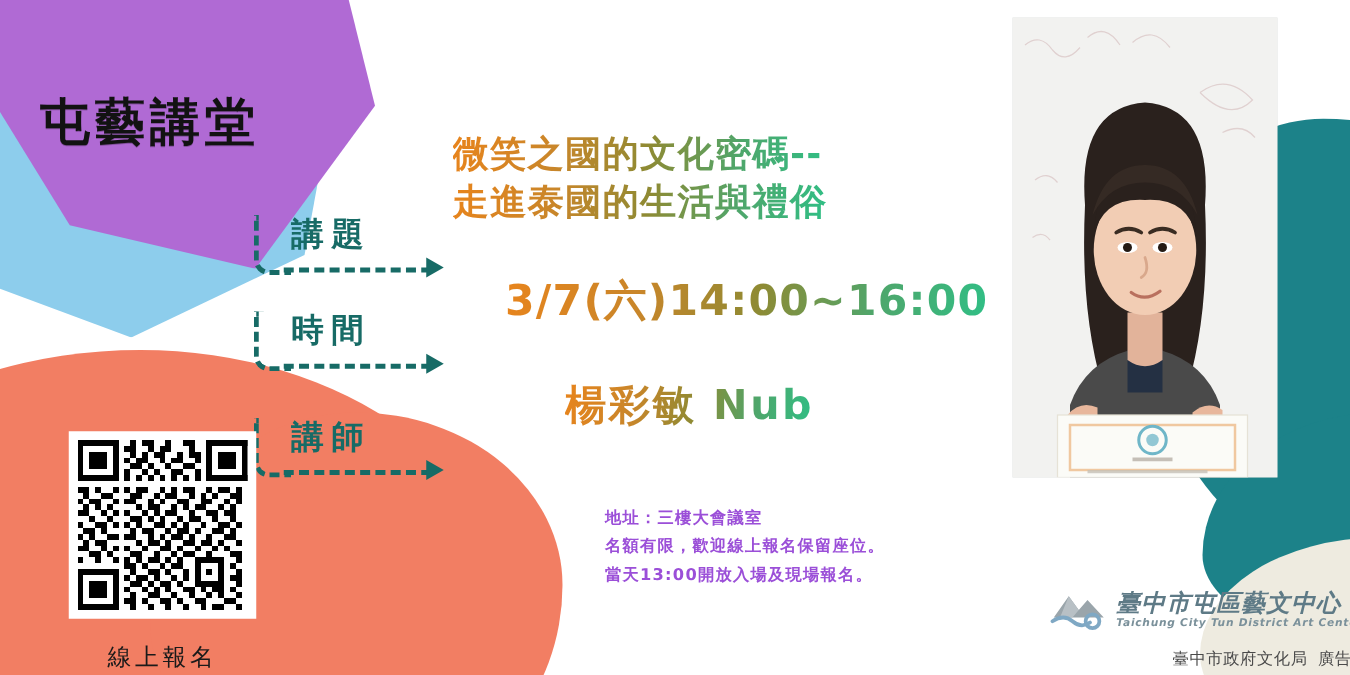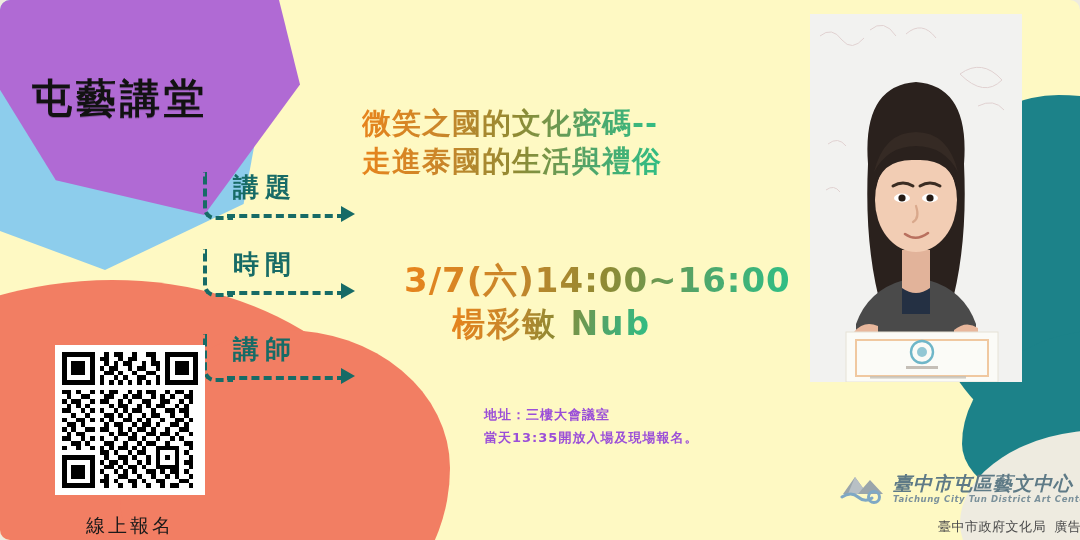--- a/index.html
+++ b/index.html
@@ -3,21 +3,21 @@
 <meta charset="utf-8">
 <style>
   html,body{margin:0;padding:0;}
   body{
     width:1080px;height:540px;overflow:hidden;
     font-family:"Liberation Sans","DejaVu Sans",sans-serif;
     background:#EEEBE0;
   }
   #poster{
     position:relative;width:1080px;height:540px;
-    background:#fef9c3;overflow:hidden;border-radius:10px;
+    background:#ffffff;overflow:hidden;
   }
 
   
   .shape{position:absolute;}
 
   #blue-poly{
     left:-60px;top:-30px;width:330px;height:300px;
     background:#8DCDEC;
     clip-path:polygon(0% 8%, 46% 0%, 100% 30%, 92% 78%, 50% 100%, 6% 82%);
     z-index:1;
@@ -104,21 +104,21 @@
   #main-title{
     position:absolute;left:362px;top:104px;z-index:6;
     font-family:"DejaVu Sans","Liberation Sans",sans-serif;
     font-size:29px;font-weight:bold;line-height:1.32;
     letter-spacing:1px;white-space:nowrap;
   }
   #main-title .line{display:block;}
   #talk-time{
     position:absolute;left:404px;top:218px;z-index:6;
     font-family:"DejaVu Sans","Liberation Sans",sans-serif;
-    font-size:34px;font-weight:bold;letter-spacing:1px;white-space:nowrap;margin-top:40px;
+    font-size:34px;font-weight:bold;letter-spacing:1px;white-space:nowrap;
   }
   #speaker-name{
     position:absolute;left:452px;top:302px;z-index:6;
     font-family:"DejaVu Sans","Liberation Sans",sans-serif;
     font-size:33px;font-weight:bold;letter-spacing:2px;white-space:nowrap;
   }
 
   
   #notes{
     position:absolute;left:484px;top:404px;z-index:6;
@@ -219,21 +219,22 @@
   <div id="talk-time">
     <span class="grad">3/7(六)14:00~16:00</span>
   </div>
 
   <div id="speaker-name">
     <span class="grad">楊彩敏 Nub</span>
   </div>
 
   <div id="notes">
     <span>地址：三樓大會議室</span>
-    <span>當天13:35開放入場及現場報名。</span>
+    <span>名額有限，歡迎線上報名保留座位。</span>
+    <span>當天13:00開放入場及現場報名。</span>
   </div>
 
   <div id="qr-block">
     <svg id="qr-code" viewBox="0 0 29 29" shape-rendering="crispEdges" aria-hidden="true">
       <rect width="29" height="29" fill="#ffffff"></rect>
       <g fill="#000000">
 
         <rect x="0" y="0" width="7" height="1"></rect>
           <rect x="0" y="6" width="7" height="1"></rect>
         <rect x="0" y="0" width="1" height="7"></rect>

